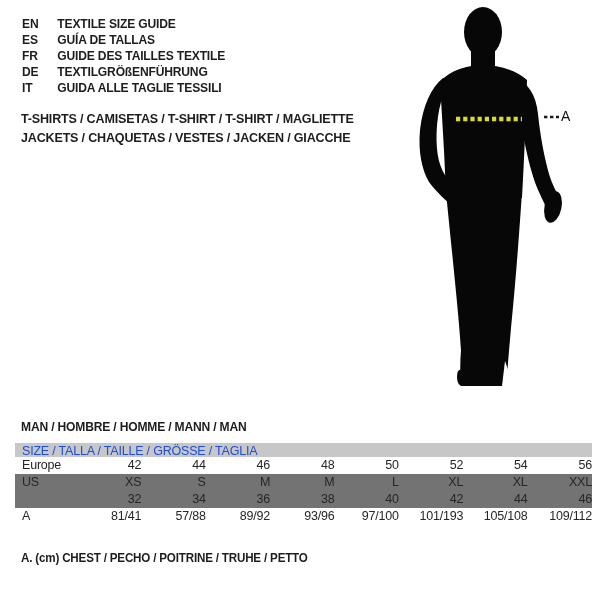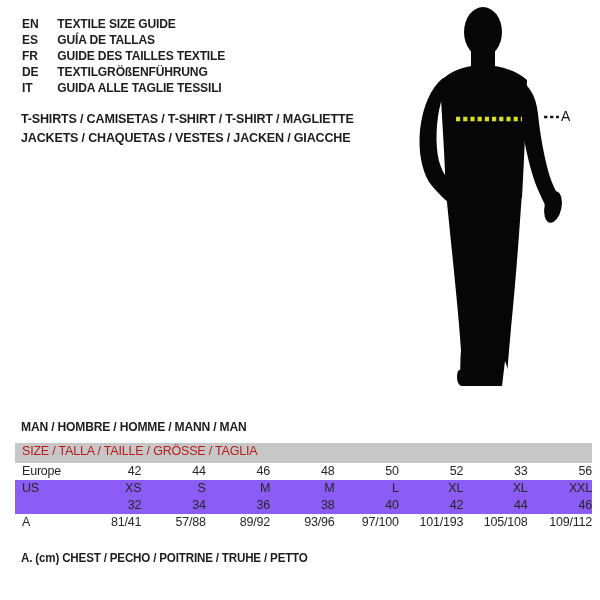--- a/index.html
+++ b/index.html
@@ -14,23 +14,23 @@
   
   .cat-block{position:absolute;left:21px;top:110px;transform:scaleX(.93);transform-origin:0 0;}
   .cat-line{font-size:13.5px;font-weight:700;letter-spacing:-.2px;line-height:18.5px;white-space:nowrap;}
   
   .figure-svg{position:absolute;left:400px;top:0;width:200px;height:400px;}
   .a-label{position:absolute;left:561px;top:108px;font-size:14px;font-weight:400;color:#111;}
   
   .man-title{position:absolute;left:21px;top:419px;font-size:13px;font-weight:700;letter-spacing:-.2px;transform:scaleX(.93);transform-origin:0 0;white-space:nowrap;}
   
   .size-table{position:absolute;left:15px;top:443px;width:577px;font-size:12.5px;letter-spacing:-.2px;color:#262626;}
-  .t-header{background:#c7c7c7;height:20px;line-height:17px;padding-left:7px;color:#b91c1c;}
+  .t-header{background:#c7c7c7;height:14px;line-height:17px;padding-left:7px;color:#1d4ed8;}
   .t-row{display:grid;grid-template-columns:62px repeat(8,1fr);height:17px;line-height:17px;}
-  .t-row.shaded{background:#8b5cf6;}
+  .t-row.shaded{background:#737373;}
   .t-label{text-align:left;padding-left:7px;}
   .t-cell{text-align:right;}
   
   .footnote{position:absolute;left:21px;top:551px;font-size:12.5px;font-weight:700;letter-spacing:-.2px;transform:scaleX(.93);transform-origin:0 0;white-space:nowrap;}
 </style>
 </head>
 <body>
 
 <div class="viewport">
 
@@ -85,21 +85,21 @@
     <div class="t-header">SIZE / TALLA / TAILLE / GRÖSSE / TAGLIA</div>
 
     <div class="t-row">
       <div class="t-label">Europe</div>
       <div class="t-cell">42</div>
       <div class="t-cell">44</div>
       <div class="t-cell">46</div>
       <div class="t-cell">48</div>
       <div class="t-cell">50</div>
       <div class="t-cell">52</div>
-      <div class="t-cell">33</div>
+      <div class="t-cell">54</div>
       <div class="t-cell">56</div>
     </div>
 
     <div class="t-row shaded">
       <div class="t-label">US</div>
       <div class="t-cell">XS</div>
       <div class="t-cell">S</div>
       <div class="t-cell">M</div>
       <div class="t-cell">M</div>
       <div class="t-cell">L</div>

